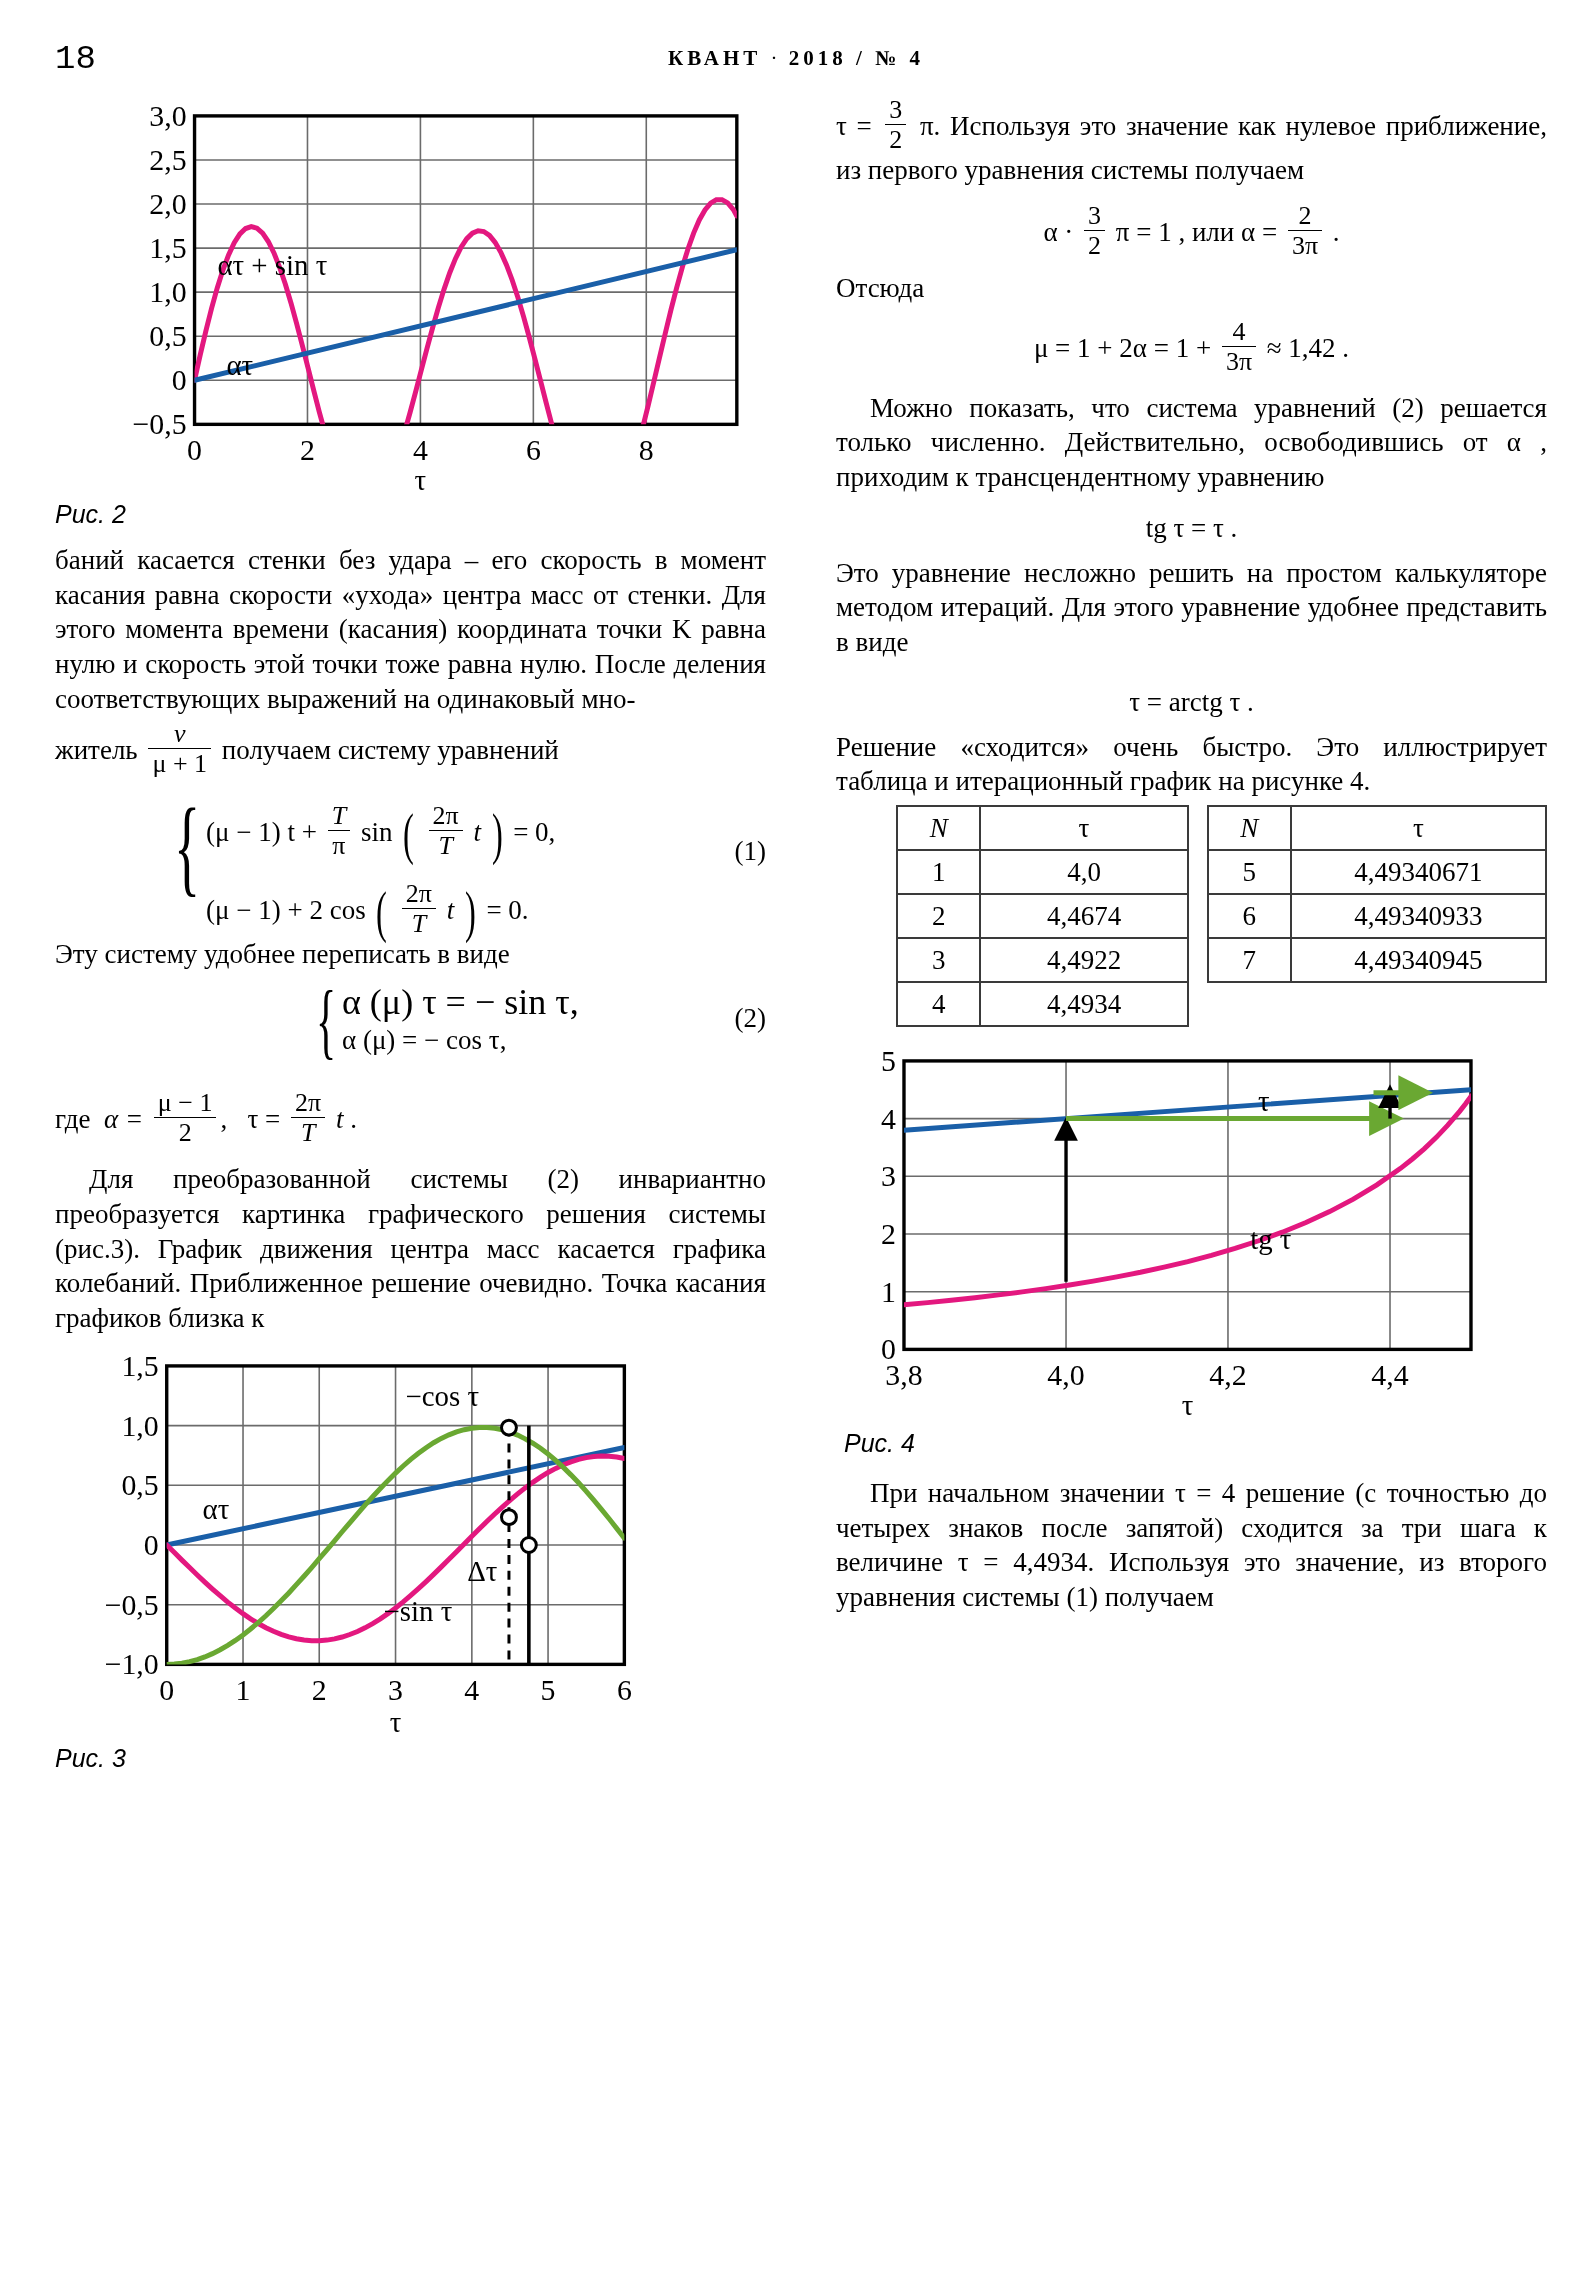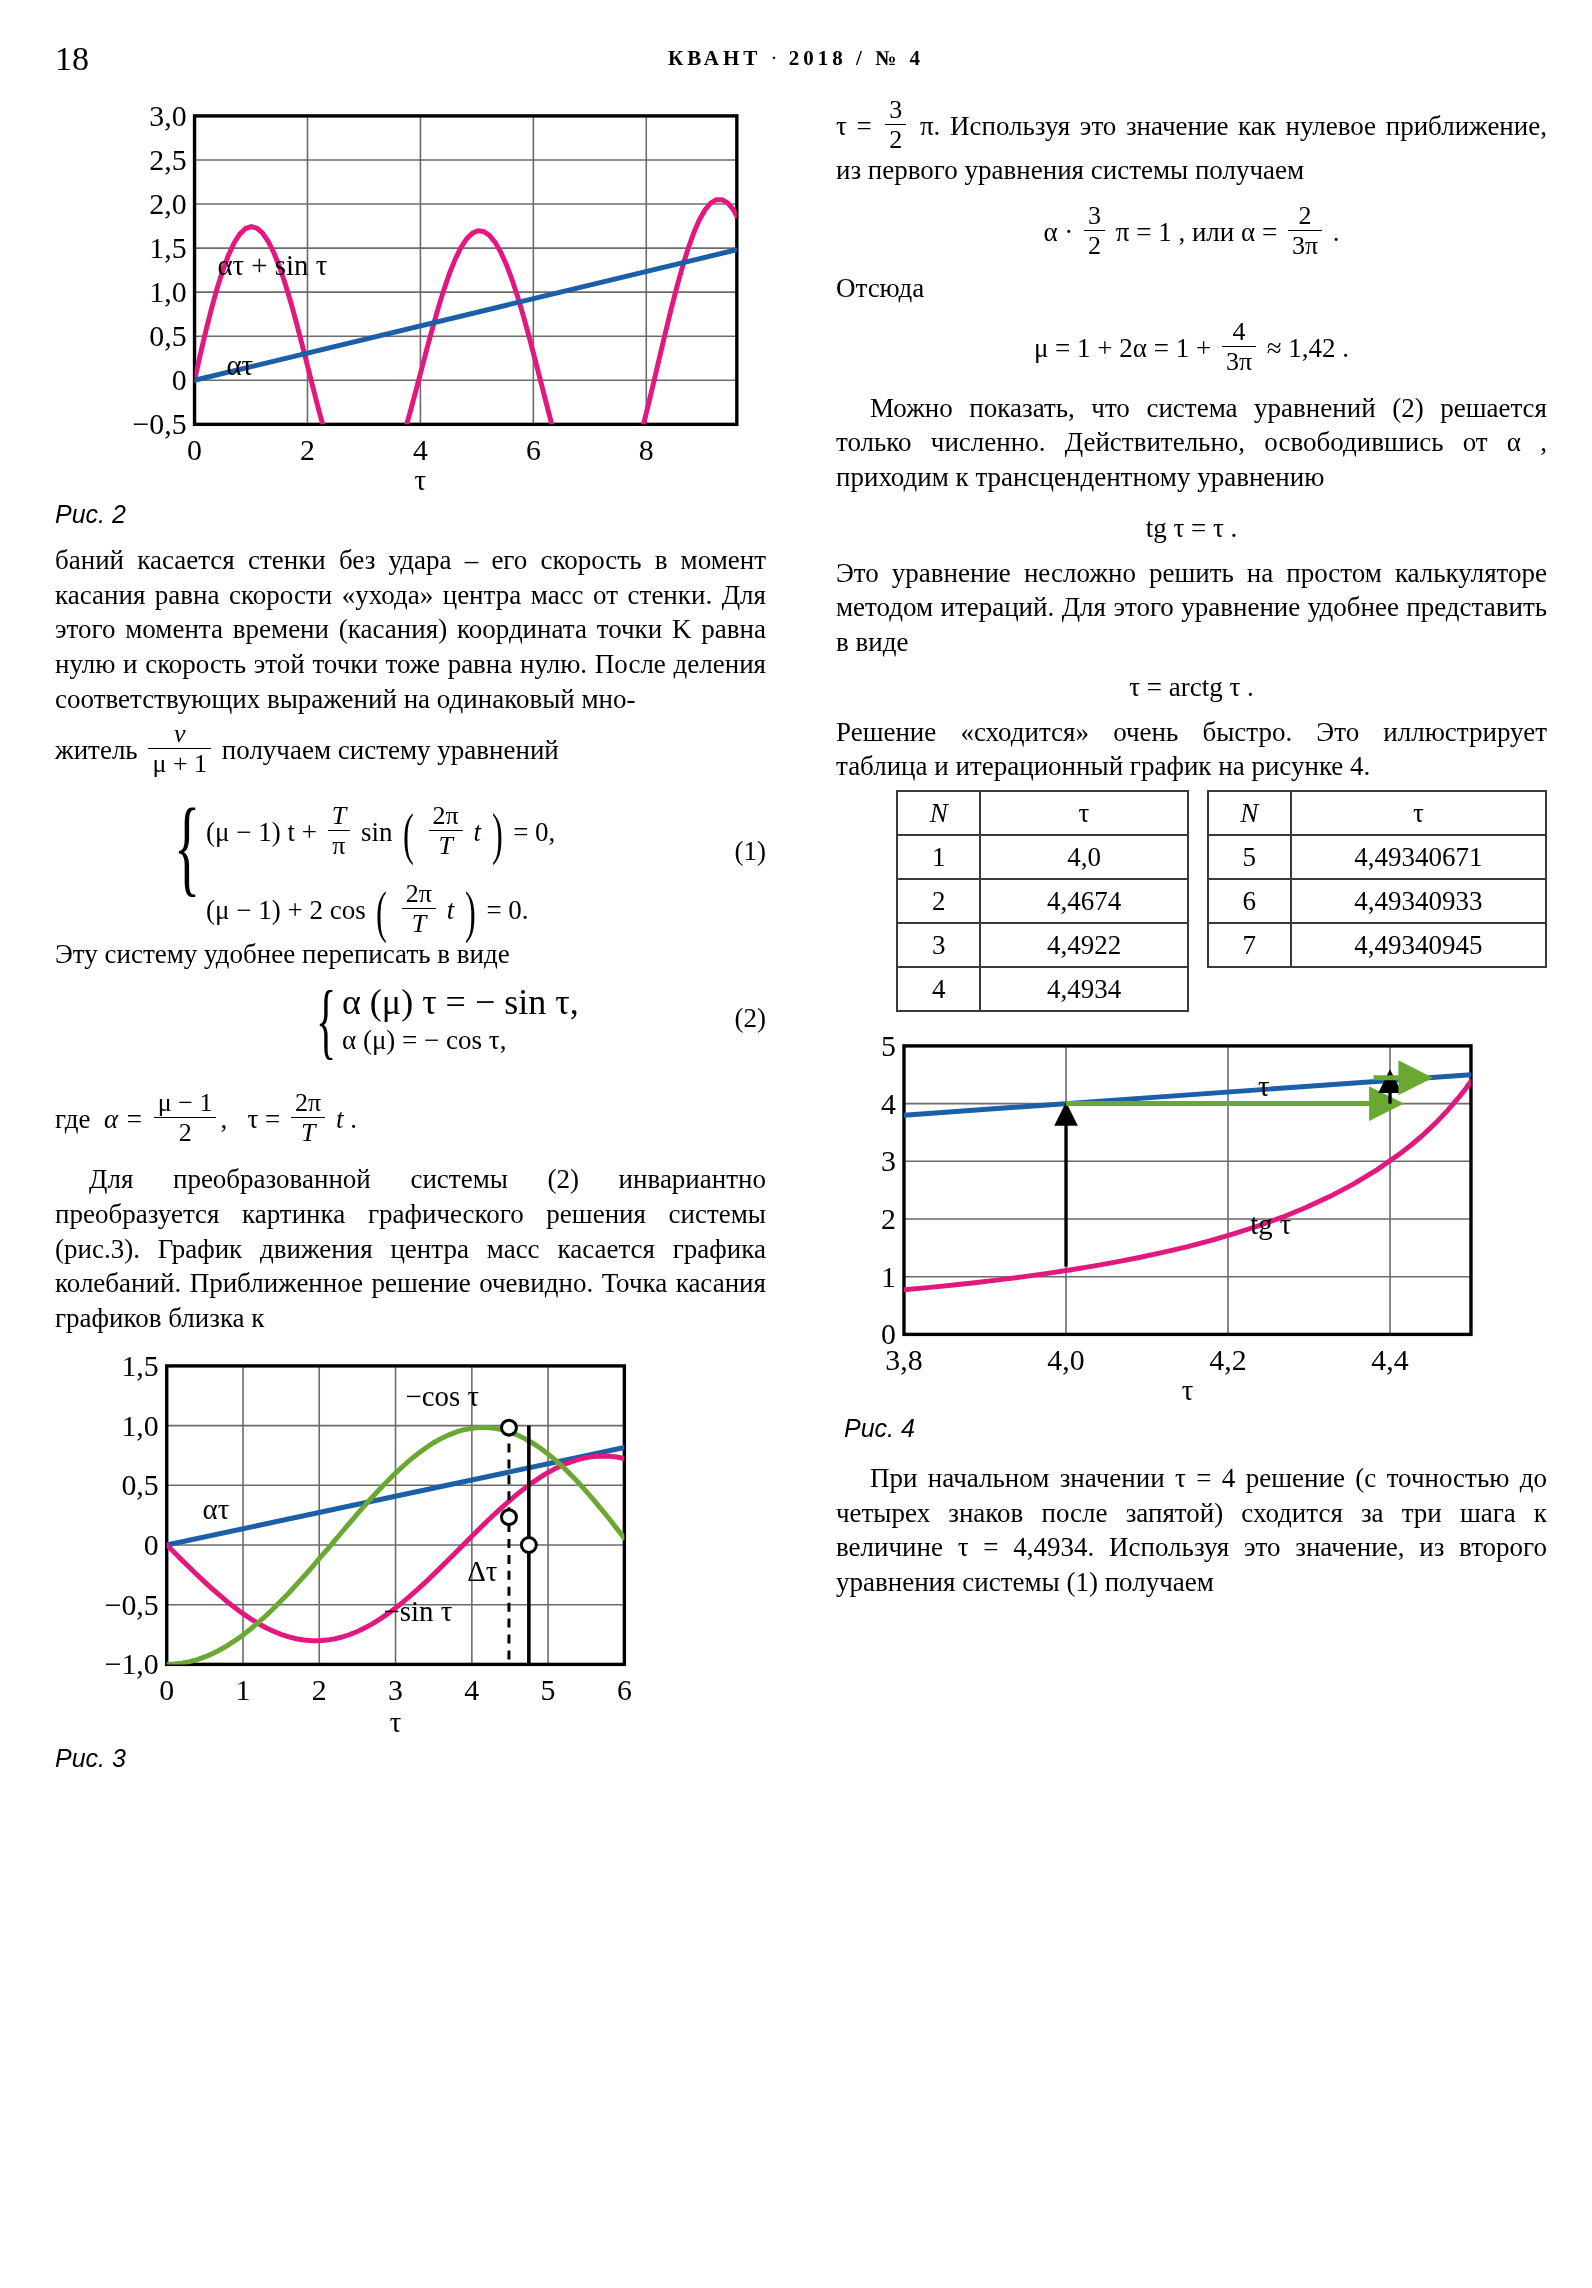--- a/index.html
+++ b/index.html
@@ -7,21 +7,21 @@
     width:1592px;height:2289px;background:#fff;
     font-family:"Liberation Serif", serif;
     color:#000;
     position:relative;
     overflow:hidden;
   }
   .page{position:absolute;inset:0;}
 
   
   .hdr{position:absolute;top:40px;left:0;width:1592px;height:40px;}
-  .folio{position:absolute;left:55px;top:0;font-size:34px;font-family:Liberation Serif, serif;}
+  .folio{position:absolute;left:55px;top:0;font-size:34px;font-family:Liberation Mono, monospace;}
   .jrn{position:absolute;left:0;top:6px;width:1592px;text-align:center;
        font-size:21px;letter-spacing:4px;font-weight:bold;}
   .jrn .sep{font-weight:normal;letter-spacing:2px;}
 
   
   .colL{position:absolute;left:55px;top:96px;width:711px;}
   .colR{position:absolute;left:836px;top:96px;width:711px;}
 
   p.body{
     font-size:27px;line-height:1.285;
@@ -332,21 +332,21 @@
       </span>
       <span>≈ 1,42 .</span>
     </div>
 
     <p class="body ind" style="margin-top:16px">Можно показать, что система уравнений (2) решается только численно. Действительно, освободившись от  α , приходим к трансцендентному уравнению</p>
 
     <div class="eqline" style="margin-top:18px">tg τ = τ .</div>
 
     <p class="body" style="margin-top:10px">Это уравнение несложно решить на простом калькуляторе методом итераций. Для этого уравнение удобнее представить в виде</p>
 
-    <div class="eqline" style="margin-top:12px">τ = arctg τ .</div>
+    <div class="eqline" style="margin-top:27px">τ = arctg τ .</div>
 
     <p class="body" style="margin-top:10px">Решение «сходится» очень быстро. Это иллюстрирует таблица и итерационный график на рисунке 4.</p>
 
     <div class="tbls">
       <table class="it">
         <tbody>
             <tr>
           <th class="cN ital">N</th>
           <th class="cT">τ</th>
         </tr>

